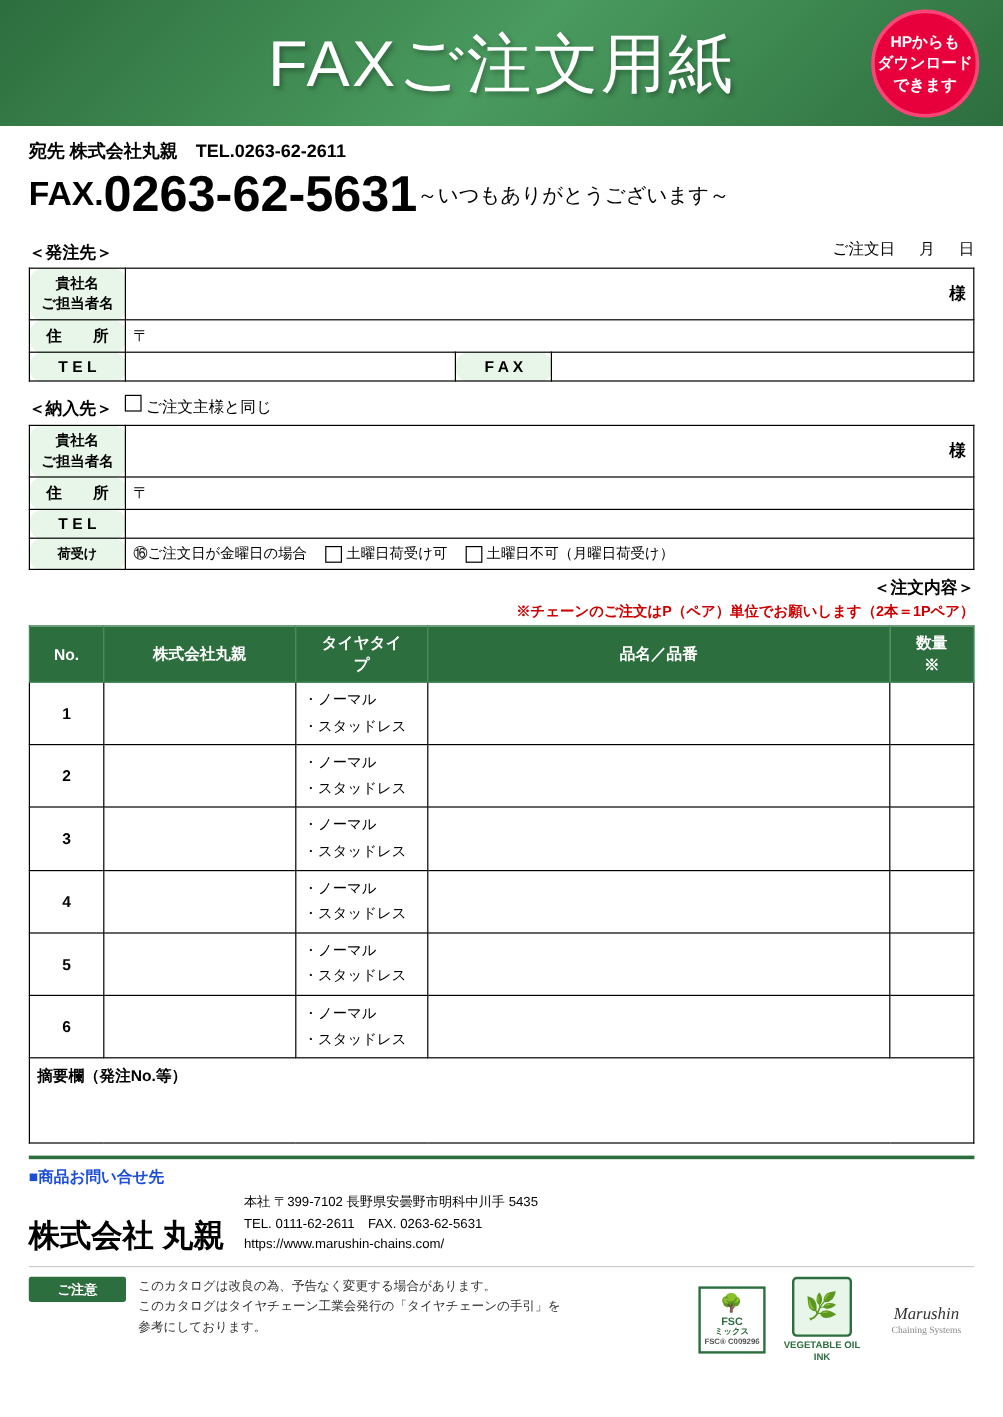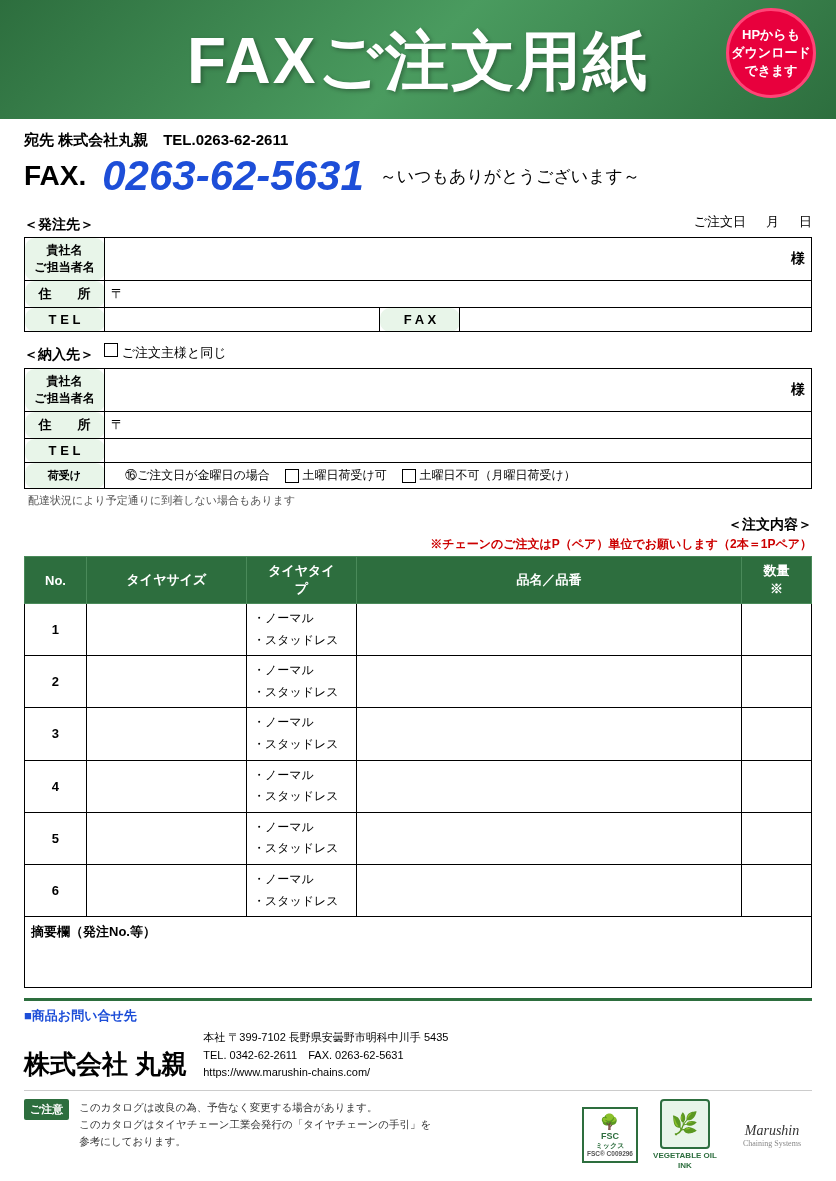--- a/index.html
+++ b/index.html
@@ -21,22 +21,22 @@
 
     
     .header-green {
       background: linear-gradient(135deg, #2d6e3e 0%, #4a9b5f 50%, #2d6e3e 100%);
       text-align: center;
       padding: 18px 10px 14px;
       position: relative;
     }
     .header-title {
       color: #fff;
-      font-size: 64px;
-      font-weight: 700;
+      font-size: 54px;
+      font-weight: 400;
       font-family: 'MS Gothic', sans-serif;
       letter-spacing: 2px;
       text-shadow: 2px 2px 4px rgba(0,0,0,0.3);
     }
     .download-badge {
       position: absolute;
       top: 8px;
       right: 20px;
       background: #e8003d;
       color: #fff;
@@ -60,28 +60,26 @@
     
     .address-line {
       font-size: 15px;
       font-weight: bold;
       margin-bottom: 2px;
       margin-top: 4px;
     }
     .fax-line {
       display: flex;
       align-items: center;
-      gap: 16px;
       margin-bottom: 8px;
     }
     .fax-number {
       font-size: 42px;
       font-weight: 900;
-      color: #1d4ed8;
-      font-style: italic;
+      color: #000000;
     }
     .fax-prefix {
       font-size: 28px;
       font-weight: 900;
     }
     .thanks-text {
       font-size: 17px;
       color: #000;
     }
 
@@ -351,46 +349,45 @@
       <tr>
         <td class="label-cell">住　　所</td>
         <td class="input-cell" colspan="3">〒</td>
       </tr>
       <tr>
         <td class="label-cell">T E L</td>
         <td class="input-cell" colspan="3"></td>
       </tr>
       <tr>
         <td class="label-cell" style="font-size:11px;">荷受け</td>
-        <td colspan="3" style="font-size:12px; padding:4px 20px;">
+        <td colspan="3" style="font-size:12px; padding:4px 6px;">
           <span>⑯ご注文日が金曜日の場合　</span>
           <span>
             <span class="checkbox-box" style="display:inline-block; vertical-align:middle;"></span>
             土曜日荷受け可　
           </span>
           <span>
             <span class="checkbox-box" style="display:inline-block; vertical-align:middle;"></span>
             土曜日不可（月曜日荷受け）
           </span>
         </td>
       </tr>
     </tbody>
       </table>
-    <div class="delivery-note" style="border:none; font-size:11px; color:#555; padding-left:4px; margin-top:-4px; margin-bottom:4px;">配達状況により予定通りに到着しない場合もあります</div>
 
     <div class="order-section-header">
       <span class="section-title" style="margin-top:0;">＜注文内容＞</span>
       <span class="order-note-red">※チェーンのご注文はP（ペア）単位でお願いします（2本＝1Pペア）</span>
     </div>
 
     <table class="order-table">
       <thead>
         <tr>
           <th style="width:36px;">No.</th>
-          <th style="width:160px;">タイヤサイズ</th>
+          <th style="width:160px;">株式会社丸親</th>
           <th style="width:110px;">タイヤタイプ</th>
           <th>品名／品番</th>
           <th style="width:70px;">数量※</th>
         </tr>
       </thead>
       <tbody id="order-rows">
       <tr>
       <td class="no-cell" style="text-align:center; font-weight:bold;">1</td>
       <td class="size-cell"></td>
       <td class="type-cell" style="font-size:12px; line-height:1.8; white-space:pre-line;">・ノーマル
@@ -450,28 +447,28 @@
       </table>
 
     <div style="margin-top:10px; border-top:3px solid #2d6e3e; padding-top:6px;">
       <div style="color:#1d4ed8; font-size:13px; font-weight:bold; margin-bottom:4px;">■商品お問い合せ先</div>
       <div style="display:flex; align-items:flex-end; gap:16px;">
         <div style="font-size:26px; font-weight:900;">
           <span>株式会社 丸親</span>
         </div>
         <div class="company-details">
           <div>本社 〒399-7102 長野県安曇野市明科中川手 5435</div>
-          <div>TEL. 0342-62-2611　FAX. 0263-62-5631</div>
+          <div>TEL. 0111-62-2611　FAX. 0263-62-5631</div>
           <div>https://www.marushin-chains.com/</div>
         </div>
       </div>
     </div>
 
     <div class="footer-bottom">
-      <div style="background:#2d6e3e; color:#fff; font-size:11px; font-weight:bold; padding:3px 6px; border-radius:2px; white-space:nowrap; align-self:flex-start;">
+      <div style="background:#2d6e3e; color:#fff; font-size:11px; font-weight:bold; padding:3px 24px; border-radius:2px; white-space:nowrap; align-self:flex-start;">
         <span>ご注意</span>
       </div>
       <div class="notice-text">
         <div>このカタログは改良の為、予告なく変更する場合があります。</div>
         <div>このカタログはタイヤチェーン工業会発行の「タイヤチェーンの手引」を</div>
         <div>参考にしております。</div>
       </div>
 
       <div class="eco-badges">
 

